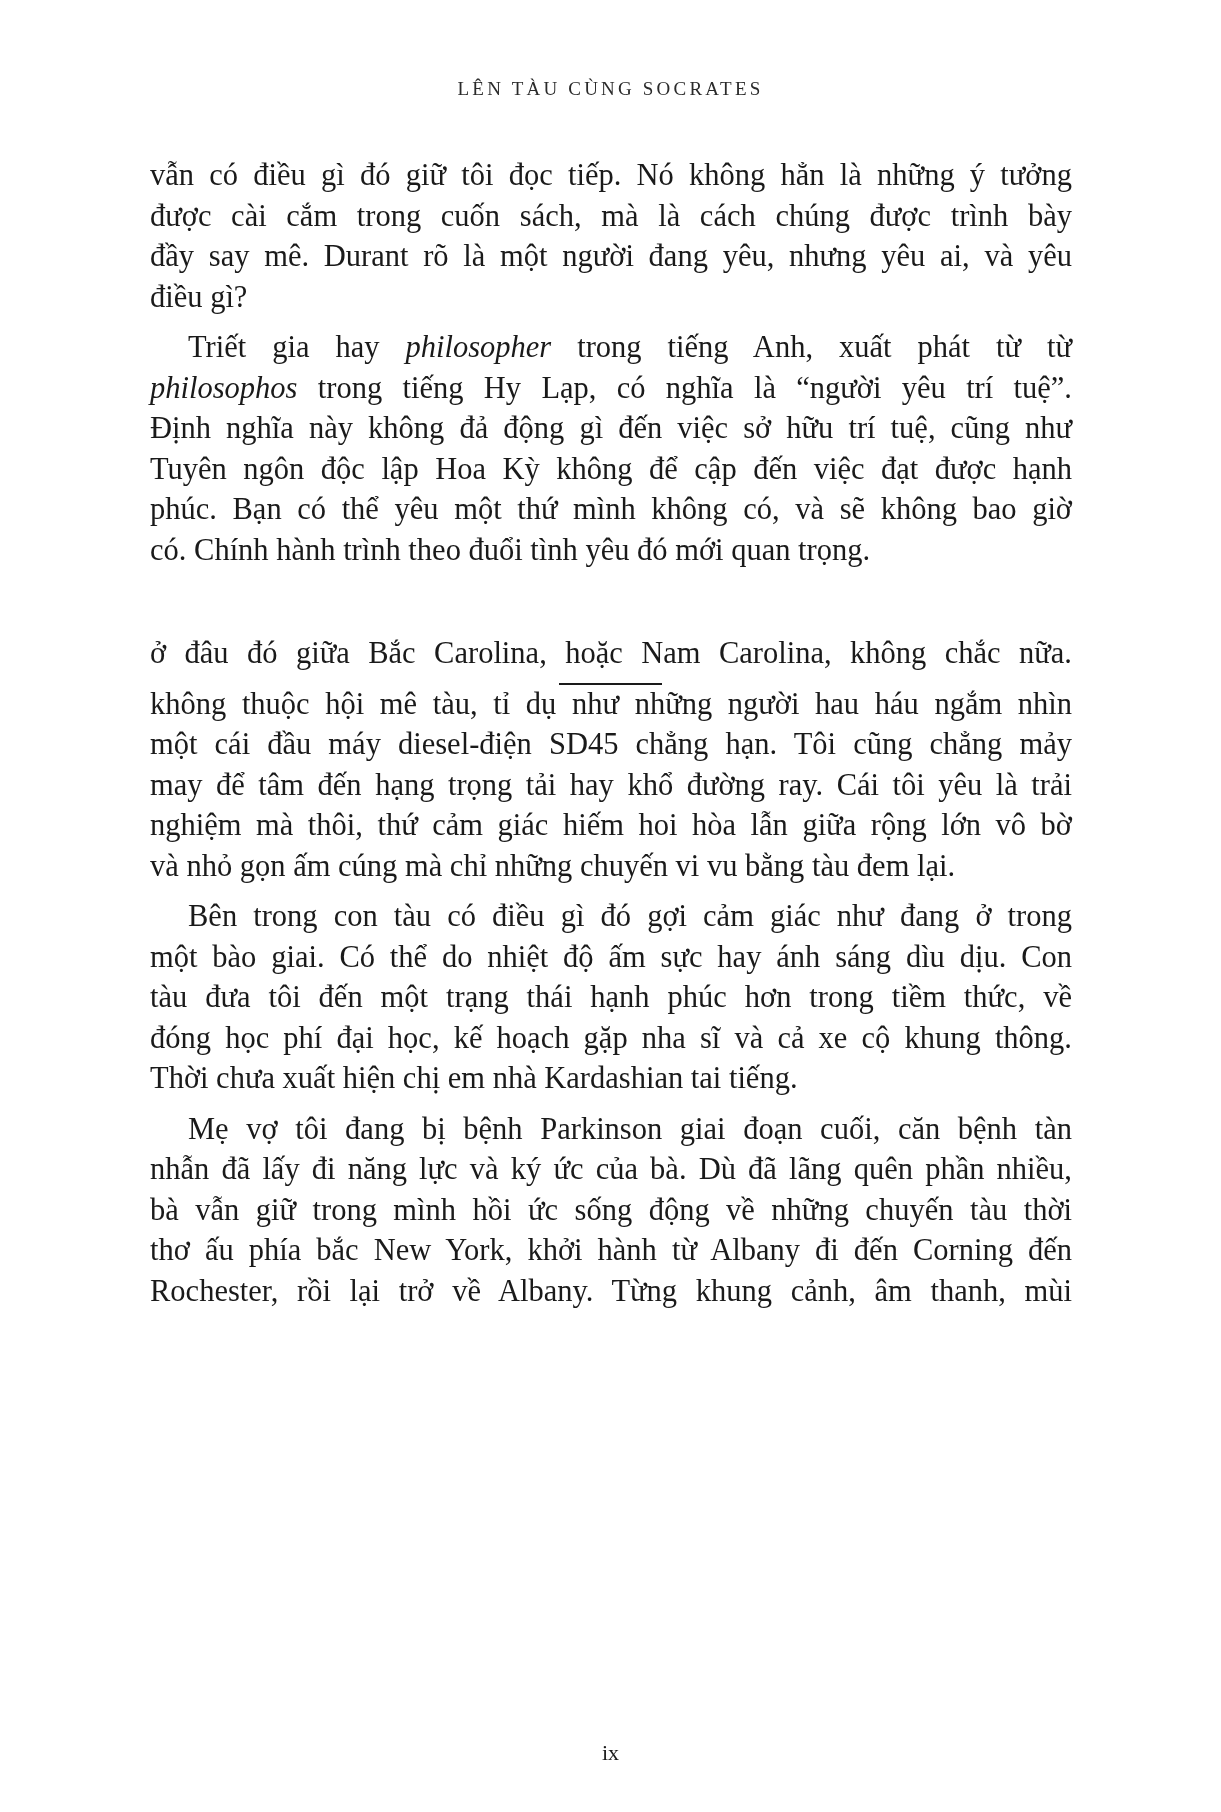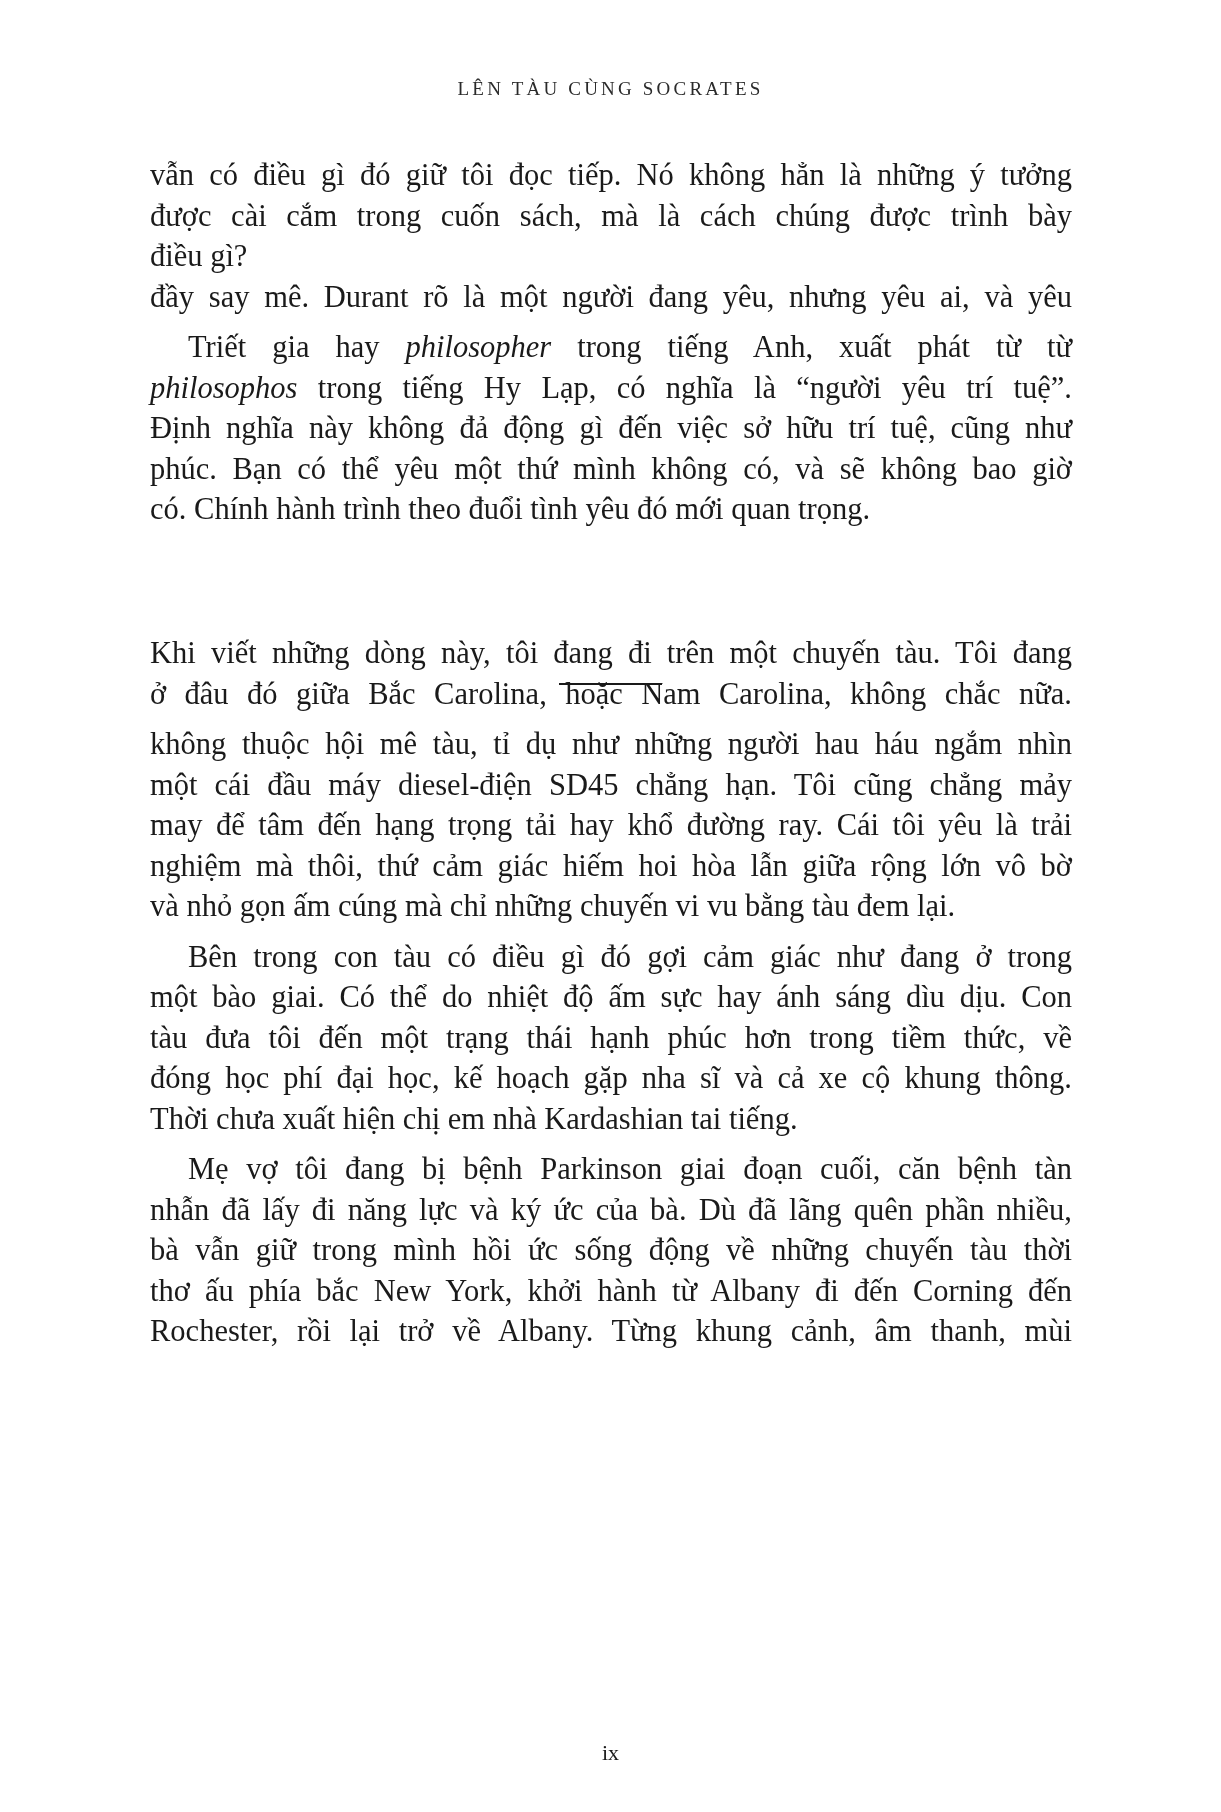--- a/index.html
+++ b/index.html
@@ -72,29 +72,30 @@
 </head>
 <body>
 
 <div class="running-head">LÊN TÀU CÙNG SOCRATES</div>
 
 <div class="body-text" style="top:155px;">
 
   <div>
     <span class="line">vẫn có điều gì đó giữ tôi đọc tiếp. Nó không hẳn là những ý tưởng</span>
     <span class="line">được cài cắm trong cuốn sách, mà là cách chúng được trình bày</span>
+    <span class="line">đầy say mê. Durant rõ là một người đang yêu, nhưng yêu ai, và yêu</span>
     <span class="line last">điều gì?</span>
-    <span class="line">đầy say mê. Durant rõ là một người đang yêu, nhưng yêu ai, và yêu</span>
   </div>
   <div class="para-gap"></div>
 
   <div>
     <span class="line indent"><span>Triết gia hay </span><em>philosopher</em><span> trong tiếng Anh, xuất phát từ từ</span></span>
     <span class="line"><em>philosophos</em><span> trong tiếng Hy Lạp, có nghĩa là “người yêu trí tuệ”.</span></span>
     <span class="line">Định nghĩa này không đả động gì đến việc sở hữu trí tuệ, cũng như</span>
+    <span class="line">Tuyên ngôn độc lập Hoa Kỳ không để cập đến việc đạt được hạnh</span>
     <span class="line">phúc. Bạn có thể yêu một thứ mình không có, và sẽ không bao giờ</span>
     <span class="line last">có. Chính hành trình theo đuổi tình yêu đó mới quan trọng.</span>
   </div>
 </div>
 
 <div class="divider"></div>
 
 <div class="body-text" style="top:633px;">
   <div style="height:0px;"></div>
 </div>
@@ -419,21 +420,20 @@
 <div class="body-text" style="top:633px;">
   <div style="height:0"></div>
 </div>
 
 <div class="body-text" style="top:633px;">
   <div style="height:0"></div>
 </div>
 
 <div class="body-text" style="top:633px;">
   <div>
-    <span class="line">Khi viết những dòng này, tôi đang đi trên một chuyến tàu. Tôi đang</span>
     <span class="line">ở đâu đó giữa Bắc Carolina, hoặc Nam Carolina, không chắc nữa.</span>
   </div>
   <div class="para-gap"></div>
   <div>
     <span class="line">không thuộc hội mê tàu, tỉ dụ như những người hau háu ngắm nhìn</span>
     <span class="line">một cái đầu máy diesel-điện SD45 chẳng hạn. Tôi cũng chẳng mảy</span>
     <span class="line">may để tâm đến hạng trọng tải hay khổ đường ray. Cái tôi yêu là trải</span>
     <span class="line">nghiệm mà thôi, thứ cảm giác hiếm hoi hòa lẫn giữa rộng lớn vô bờ</span>
     <span class="line last">và nhỏ gọn ấm cúng mà chỉ những chuyến vi vu bằng tàu đem lại.</span>
   </div>

